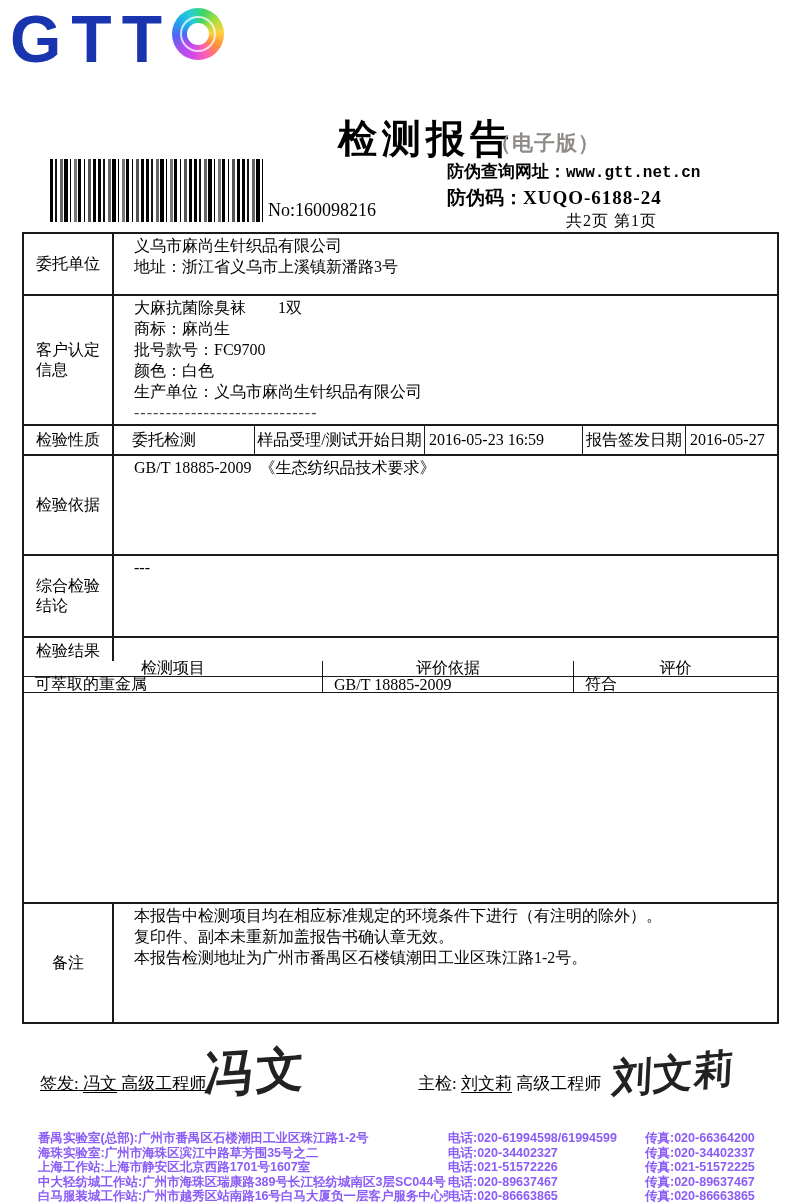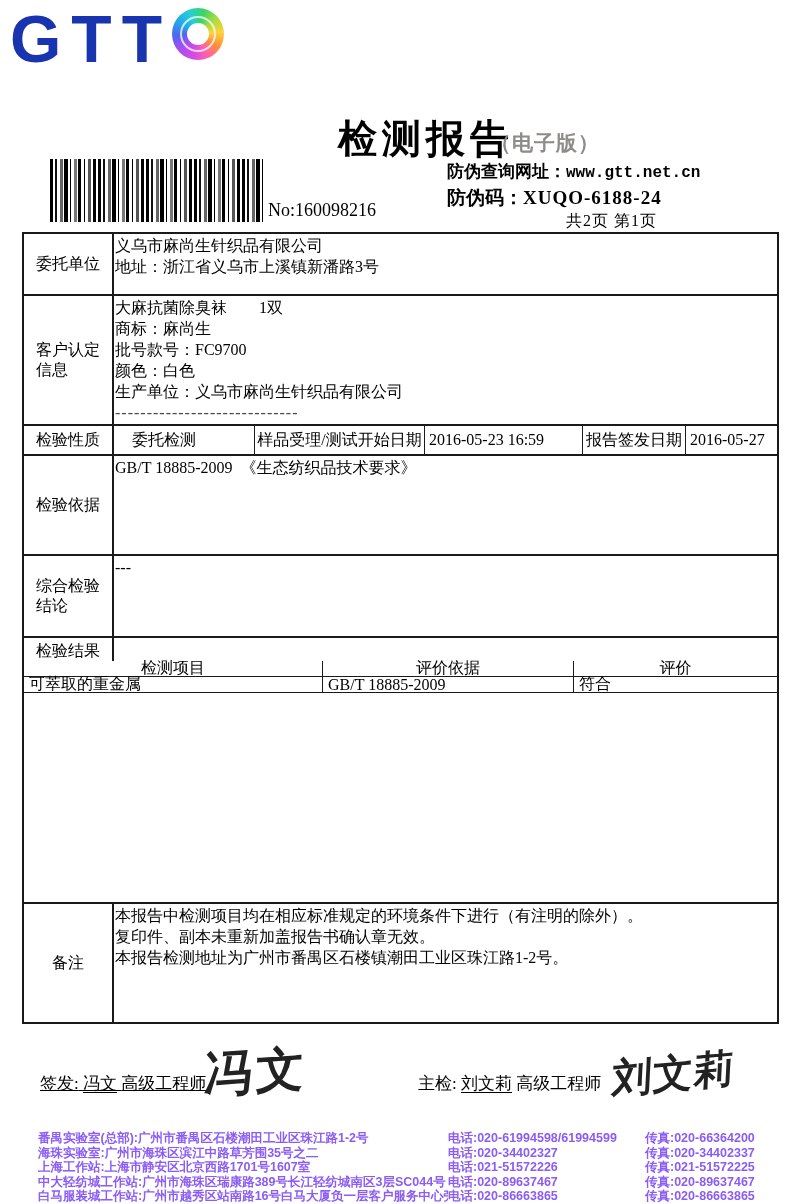--- a/index.html
+++ b/index.html
@@ -35,39 +35,39 @@
       #000 43px 46px,#fff 46px 48px); }
   .report-no { position:absolute; left:268px; top:200px; font-size:18px; }
 
   
   .main-table { position:absolute; left:22px; top:232px; width:757px; border:2px solid #1a1a1a; background:#fff; }
   .trow { display:flex; border-bottom:2px solid #1a1a1a; }
   .trow:last-child { border-bottom:none; }
   .label-cell { width:90px; border-right:2px solid #1a1a1a; display:flex; align-items:center;
     justify-content:center; text-align:left; font-size:16px; white-space:pre-line; line-height:20px; flex-shrink:0; }
   .label-top { align-items:flex-start; padding-top:3px; }
-  .content-cell { flex:1; padding:1px 1px; font-size:16px; line-height:21px; }
+  .content-cell { flex:1; padding:1px 20px; font-size:16px; line-height:21px; }
   .content-cell .line { white-space:pre; }
   .dash-line { color:#4a4a4a; letter-spacing:1px; }
 
   .r1 { height:62px; } .r2 { height:130px; } .r3 { height:30px; } .r4 { height:100px; }
   .r5 { height:82px; } .r6 { height:266px;flex-direction:column; } .r7 { height:118px; }
 
   .r3 .vcell { border-right:1px solid #1a1a1a; font-size:16px; display:flex; align-items:center; }
   .r3 .vcell:last-child { border-right:none; }
   .c-nature { width:141px; padding-left:18px; }
   .c-rdlabel { width:170px; justify-content:center; }
   .c-rdate { width:158px; padding-left:4px; }
   .c-ilabel { width:103px; justify-content:center; }
   .c-idate { flex:1; padding-left:4px; }
 
   .result-wrap { flex:1; display:flex; flex-direction:column; }
   .result-head, .result-row { display:flex; height:16px; border-bottom:1px solid #1a1a1a; font-size:16px; }
   .result-head .rc { display:flex; align-items:center; justify-content:center; }
-  .result-row .rc { display:flex; align-items:center; padding-left:5px; }
+  .result-row .rc { display:flex; align-items:center; padding-left:11px; }
   .rc { border-right:1px solid #1a1a1a; }
   .rc:last-child { border-right:none; }
   .rc1 { width:299px; } .rc2 { width:251px; } .rc3 { flex:1; }
   .result-rest { flex:1; }
 
   
   .sign-area { position:absolute; left:0; top:1040px; width:800px; height:80px; font-size:17px; }
   .sign-text-left { position:absolute; left:40px; top:32px;text-decoration:underline; }
   .sign-text-right { position:absolute; left:418px; top:32px; }
   .u-name { text-decoration:underline; text-underline-offset:3px; }

